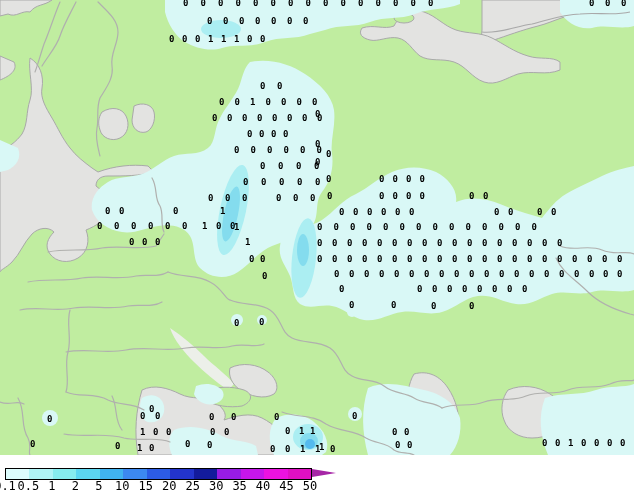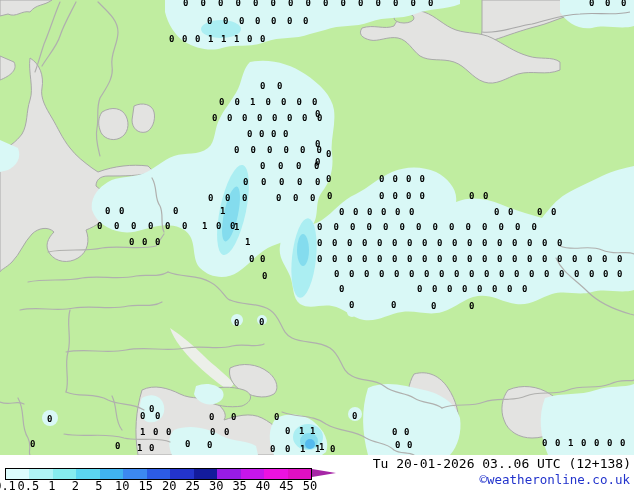--- a/index.html
+++ b/index.html
@@ -386,17 +386,15 @@
         <span style="left: 122.308px;">10</span>
         <span style="left: 145.769px;">15</span>
         <span style="left: 169.231px;">20</span>
         <span style="left: 192.692px;">25</span>
         <span style="left: 216.154px;">30</span>
         <span style="left: 239.615px;">35</span>
         <span style="left: 263.077px;">40</span>
         <span style="left: 286.538px;">45</span>
         <span style="left: 310px;">50</span>
       </div>
-    <div id="valid-time">Tu 20-01-2026 03..06 UTC (12+138)</div>
-    <a id="copyright" href="#">©weatheronline.co.uk</a>
   </div>
 
 </div>
 
 </body></html>

